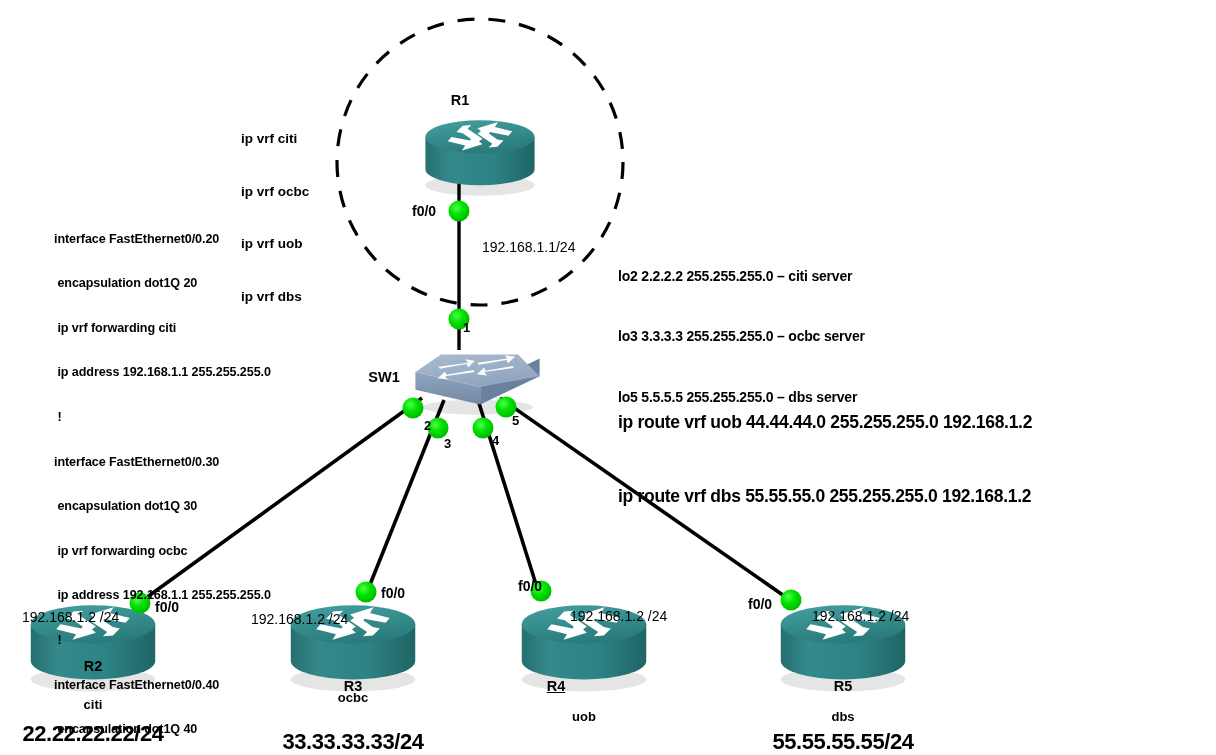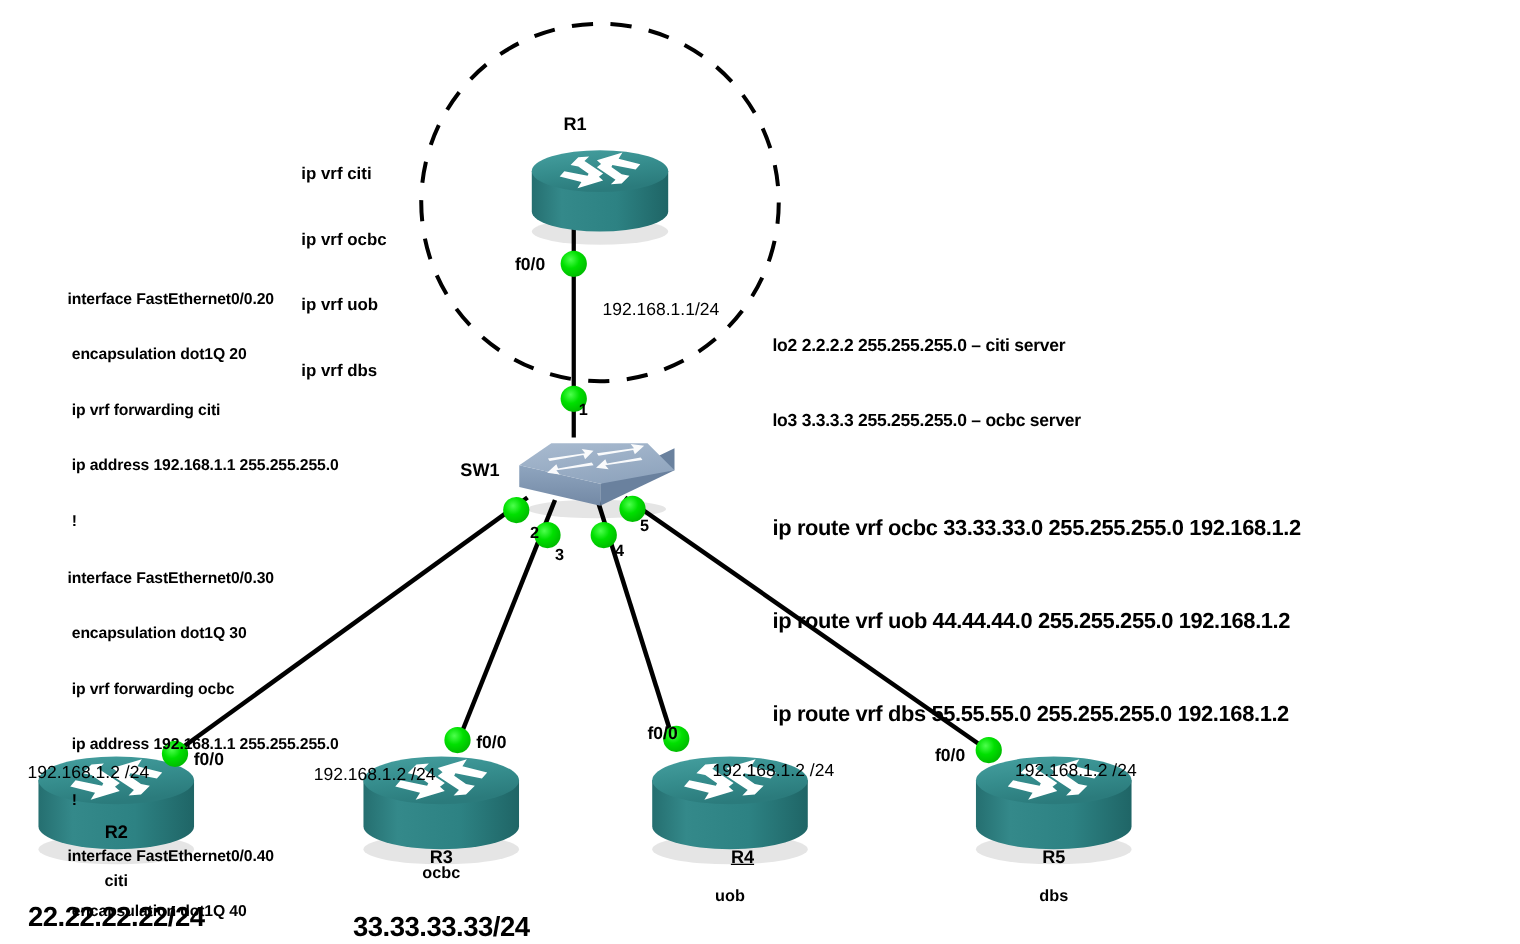--- a/index.html
+++ b/index.html
@@ -200,24 +200,24 @@
     
     
     
     
     
   </div>
 
   <div class="txt lo-block" style="left:618px; top:225px;">
     <span class="ln">lo2 2.2.2.2 255.255.255.0 – citi server</span>
     <span class="ln">lo3 3.3.3.3 255.255.255.0 – ocbc server</span>
+    <span class="ln">lo5 5.5.5.5 255.255.255.0 – dbs server</span>
   </div>
 
   <div class="txt route-block" style="left:618px; top:360px;">
-    <span class="ln">ip route vrf ocbc 33.33.33.0 255.255.255.0 192.168.1.2</span>
     <span class="ln">ip route vrf uob 44.44.44.0 255.255.255.0 192.168.1.2</span>
     <span class="ln">ip route vrf dbs 55.55.55.0 255.255.255.0 192.168.1.2</span>
   </div>
 
   <div class="txt lbl-dev" style="left:430px; top:92px; width:60px;">R1</div>
   <div class="txt lbl-port" style="left:412px; top:203px;">f0/0</div>
   <div class="txt lbl-ip" style="left:482px; top:203px;">192.168.1.1/24</div>
 
   <div class="txt lbl-dev" style="left:360px; top:369px; width:48px;">SW1</div>
   <div class="txt lbl-small" style="left:463px; top:320px;">1</div>
@@ -233,21 +233,22 @@
   <div class="txt lbl-big" style="left:8px; top:721px; width:170px;">22.22.22.22/24</div>
 
   <div class="txt lbl-ip" style="left:251px; top:575px;">192.168.1.2 /24</div>
   <div class="txt lbl-port" style="left:381px; top:585px;">f0/0</div>
   <div class="txt lbl-dev" style="left:323px; top:678px; width:60px;">R3</div>
   <div class="txt lbl-vrfname" style="left:323px; top:690px; width:60px;">ocbc</div>
   <div class="txt lbl-big" style="left:268px; top:729px; width:170px;">33.33.33.33/24</div>
 
   <div class="txt lbl-port" style="left:518px; top:578px;">f0/0</div>
   <div class="txt lbl-ip" style="left:570px; top:572px;">192.168.1.2 /24</div>
-  <div class="txt lbl-dev" style="left:564px; top:678px; width:60px;text-decoration:underline;">R4</div>
+  <div class="txt lbl-dev" style="left:526px; top:678px; width:60px;text-decoration:underline;">R4</div>
   <div class="txt lbl-vrfname" style="left:554px; top:709px; width:60px;text-align:center;">uob</div>
 
   <div class="txt lbl-port" style="left:748px; top:596px;">f0/0</div>
   <div class="txt lbl-ip" style="left:812px; top:572px;">192.168.1.2 /24</div>
   <div class="txt lbl-dev" style="left:813px; top:678px; width:60px;">R5</div>
   <div class="txt lbl-vrfname" style="left:813px; top:709px; width:60px;">dbs</div>
+  <div class="txt lbl-big" style="left:758px; top:729px; width:170px;">55.55.55.55/24</div>
 
 </div>
 
 </body></html>

